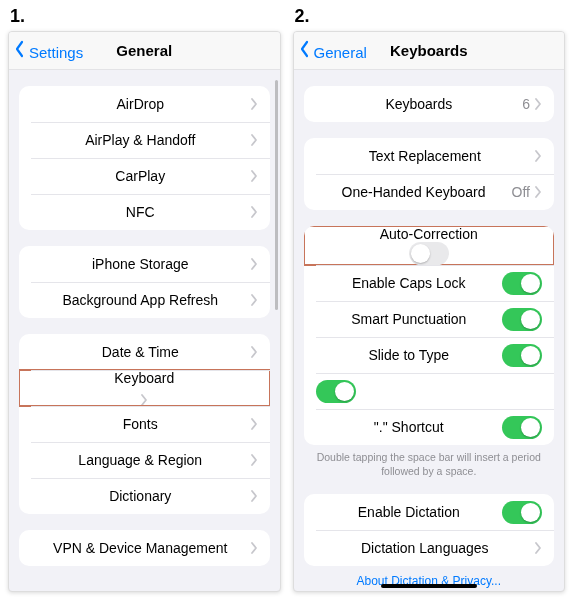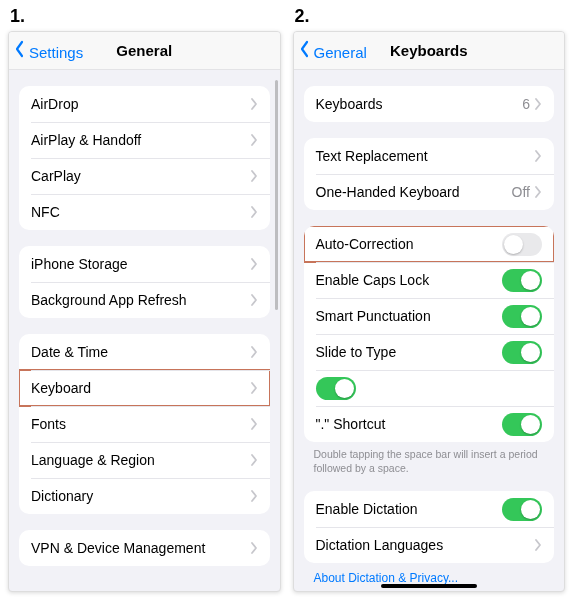--- a/index.html
+++ b/index.html
@@ -46,20 +46,21 @@
     flex: 1;
     text-align: center;
     font-weight: 600;
     font-size: 15px;
     color: #000;
   }
   .scroll {
     overflow: hidden;
     height: calc(100% - 38px);
     padding-bottom: 1px;
+    text-align: center;
   }
   .group {
     margin: 16px 10px 0 10px;
     background: #fff;
     border-radius: 10px;
     overflow: hidden;
   }
   .row {
     display: flex;
     align-items: center;
@@ -76,20 +77,21 @@
     height: 1px;
     background: #e5e5ea;
   }
   .row .label { flex: 1; }
   .row .detail { color: #8e8e93; font-size: 14px; margin-right: 4px; }
   .chevron { color: #c7c7cc; }
   .chevron svg { width: 8px; height: 12px; display: block; }
   .highlight {
     outline: 2px solid #c7745a;
     outline-offset: -1px;
+    flex-direction: column;
   }
   .toggle {
     width: 40px; height: 23px;
     border-radius: 12px;
     background: #e9e9eb;
     position: relative;
     flex: none;
   }
   .toggle.on { background: #34c759; }
   .knob {

